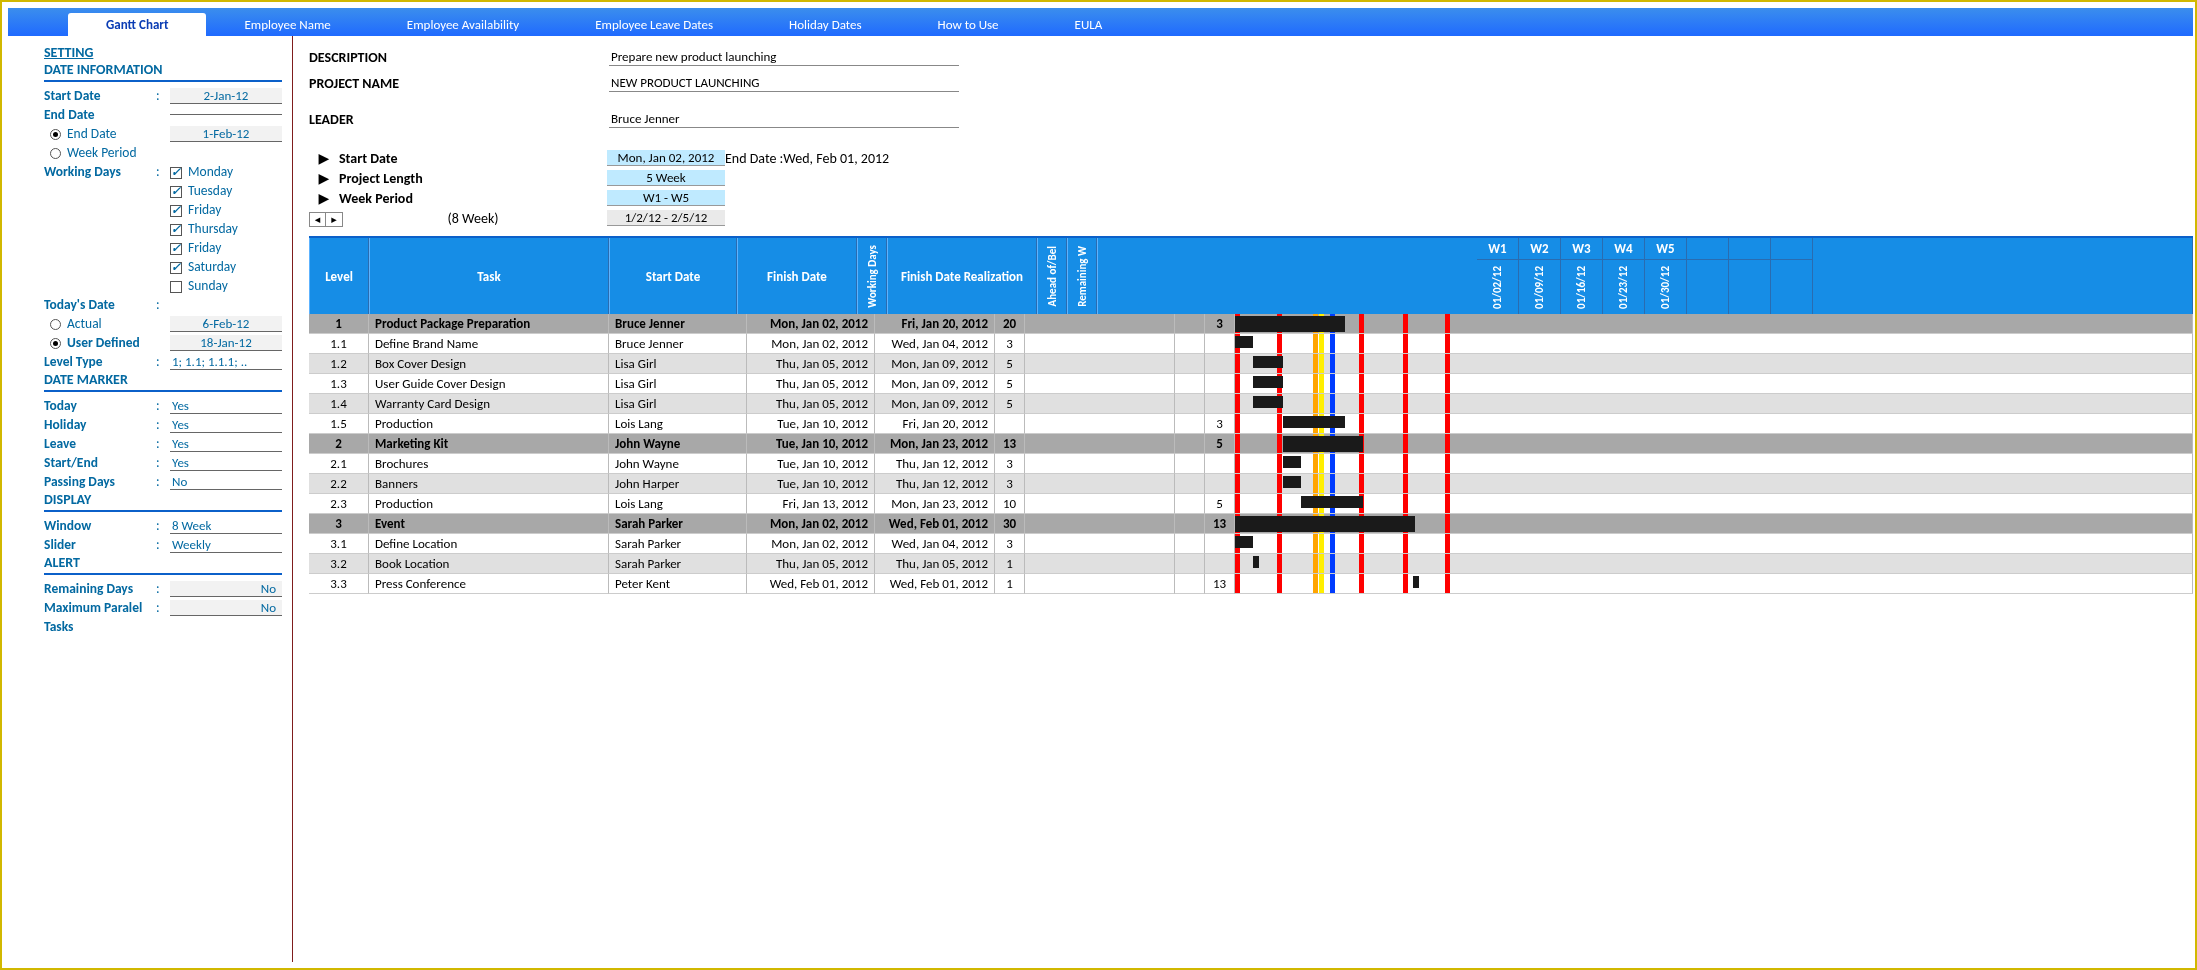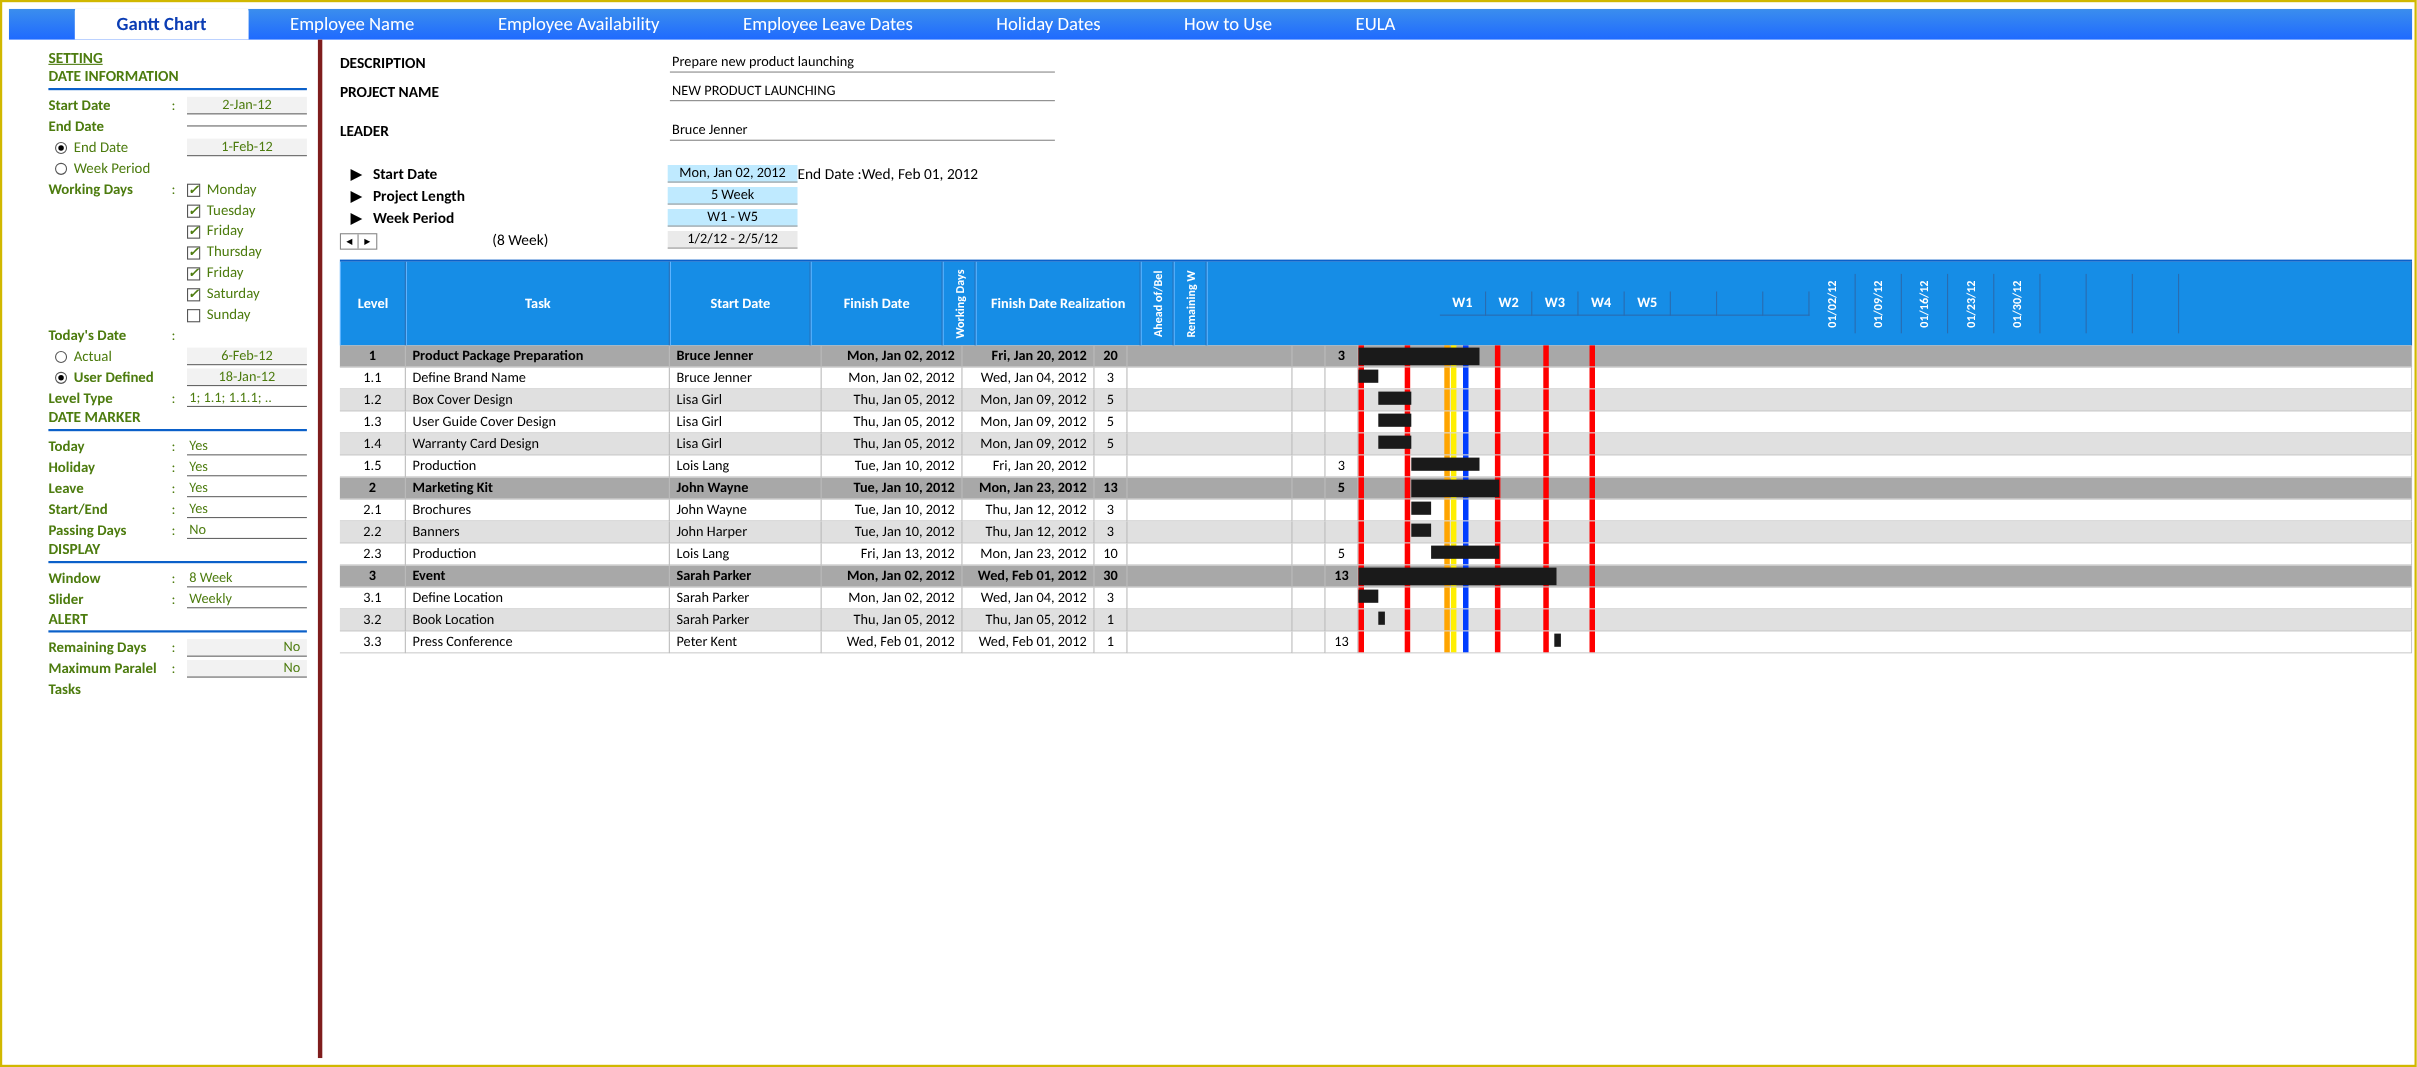--- a/index.html
+++ b/index.html
@@ -1,22 +1,22 @@
 <!DOCTYPE html>
 <html><head>
 <meta charset="utf-8">
 <style>
 *{box-sizing:border-box;margin:0;padding:0;font-family:Calibri,Arial,sans-serif}
 body{background:#fff;border:2px solid #d1b800;padding:6px}
 .root{width:2185px;height:954px;background:#fff;position:relative;overflow:hidden}
-.tabbar{background:linear-gradient(#3b8eed,#1f6aff);height:28px;display:flex;align-items:flex-end;padding-left:60px;font-size:17px;color:#fff}
+.tabbar{background:linear-gradient(#3b8eed,#1f6aff);height:28px;display:flex;align-items:flex-end;padding-left:60px;font-size:13px;color:#fff}
 .tab{padding:4px 38px;cursor:pointer}
 .tab.active{background:#fff;color:#0b3db4;font-weight:bold;border-radius:3px 3px 0 0}
 .shell{display:flex;height:calc(100% - 28px)}
-.side{width:285px;border-right:4px solid #7f1d1d;padding:8px 10px 0 36px;font-size:13.5px;color:#4d7c0f}
+.side{width:285px;border-right:1px solid #7f1d1d;padding:8px 10px 0 36px;font-size:13.5px;color:#0369a1}
 .sec-h{font-weight:bold;font-size:14px}
 .sec-h.und{text-decoration:underline}
 .rule-b{border-bottom:2px solid #0b60c9;margin:2px 0 4px}
 .krow{display:flex;align-items:center;height:19px}
 .krow .k{width:112px;font-weight:bold}
 .krow .c{width:14px}
 .krow .v{flex:1;border-bottom:1px solid #666;text-align:center;font-size:13px;background:#f2f2f2}
 .krow .v.pl{background:#fff;text-align:left;padding-left:2px}
 .radio{display:inline-block;width:11px;height:11px;border:1px solid #555;border-radius:50%;margin-right:6px;vertical-align:middle;position:relative}
 .radio.on:after{content:"";position:absolute;top:2px;left:2px;width:5px;height:5px;background:#000;border-radius:50%}
@@ -31,21 +31,21 @@
 .subr .sl{width:268px;font-weight:bold}
 .subr .sv{width:118px;text-align:center;background:#eaeaea;border-bottom:1px solid #999;font-size:13px}
 .subr .sv.hi{background:#bfeaff}
 .navb{display:inline-flex;border:1px solid #888}
 .navb span{width:16px;text-align:center;font-size:11px;border-right:1px solid #888}
 .grid{margin-top:8px;border-top:2px solid #0b60c9}
 .ghead{display:flex;height:76px;background:#168de6;color:#fff;font-size:13px;font-weight:bold}
 .ghead>div{border-right:1px solid #2a6cb0;border-left:1px solid #5db3ff;display:flex;align-items:center;justify-content:center;text-align:center;padding:0 4px}
 .vert{writing-mode:vertical-rl;transform:rotate(180deg);font-size:11px}
 .c-l{width:60px}.c-t{width:240px}.c-a{width:138px}.c-s{width:128px}.c-f{width:120px}.c-w{width:30px}.c-r{width:150px}.c-ab{width:30px}.c-rw{width:30px}
-.wkwrap{display:flex;flex:1}
+.wkwrap{display:flex;flex-direction:column;flex:1}
 .wkt{display:flex;height:22px}
 .wkt>div{width:42px;border-right:1px solid #2a6cb0;border-bottom:1px solid #2a6cb0;display:flex;align-items:center;justify-content:center}
 .wkd{display:flex;height:54px}
 .wkd>div{width:42px;border-right:1px solid #2a6cb0;display:flex;align-items:center;justify-content:center;font-size:11px}
 .wkd .vd{writing-mode:vertical-rl;transform:rotate(180deg)}
 .trow{display:flex;height:20px;font-size:13px}
 .trow>div{border-right:1px solid #bbb;border-bottom:1px solid #ccc;display:flex;align-items:center;padding:0 6px}
 .trow .c-l,.trow .c-w,.trow .c-rw{justify-content:center}
 .trow .c-s,.trow .c-f{justify-content:flex-end}
 .trow.sum{background:#a8a8a8;font-weight:bold}

